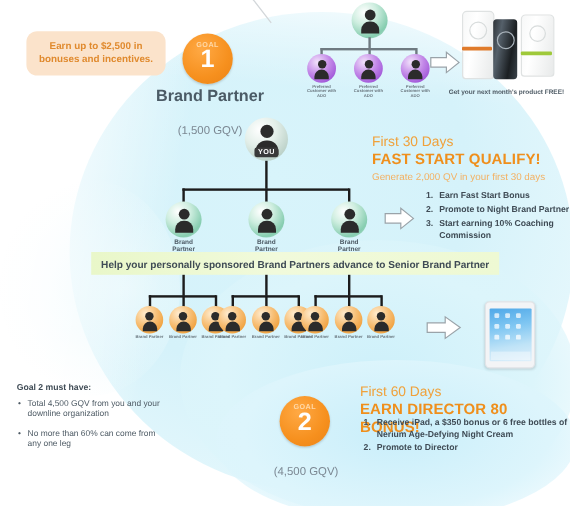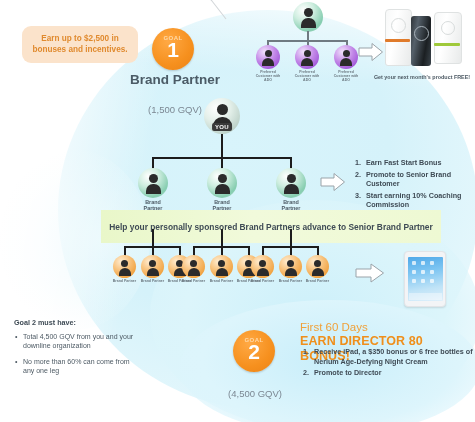--- a/index.html
+++ b/index.html
@@ -87,24 +87,24 @@
   .fs-line2{font-size:12.5px;color:#ef8f1c;font-weight:bold;line-height:15px;letter-spacing:.1px;}
   .fs-line3{font-size:8.2px;color:#f3b163;line-height:12px;margin-top:1px;}
   .steps{
     position:absolute;font-size:7.2px;color:#3f4b55;font-weight:bold;line-height:9.6px;
   }
   .steps .row{position:relative;padding-left:11px;margin-bottom:2px;}
   .steps .row .n{position:absolute;left:0;top:0;}
   #steps30{left:355px;top:158px;width:120px;}
   #steps60{left:303px;top:347px;width:172px;}
   .greenbar{
-    position:absolute;left:76px;top:210px;width:340px;height:33px;
+    position:absolute;left:76px;top:210px;width:340px;height:19px;
     background:linear-gradient(90deg,#e9f7c9 0%,#f1fadb 45%,#eef9d3 100%);
     display:flex;align-items:center;justify-content:center;
-    color:#3f4b55;font-size:8.4px;font-weight:bold;margin-left:25px;
+    color:#3f4b55;font-size:8.4px;font-weight:bold;
   }
   
   .node{position:absolute;text-align:center;}
   .av{position:relative;border-radius:50%;display:block;}
   .av .head{position:absolute;border-radius:50%;background:#2b2b2b;}
   .av .body{position:absolute;background:#2b2b2b;}
   .av-green{background:radial-gradient(circle at 35% 28%, #ffffff 0%, #cfeee0 35%, #86cdb0 72%, #b9e3d2 100%);}
   .av-purple{background:radial-gradient(circle at 35% 28%, #f2e3fb 0%, #c389e8 45%, #9b4fd6 85%, #c79bea 100%);}
   .av-grey{background:radial-gradient(circle at 35% 28%, #ffffff 0%, #e3efe9 40%, #b9cfc6 80%, #dcebe5 100%);}
   .av-orange{background:radial-gradient(circle at 35% 28%, #ffeccf 0%, #f7be74 45%, #ef9b33 85%, #fbd9ab 100%);}
@@ -178,28 +178,33 @@
   <div class="goal-sub" id="goal2-sub">(4,500 GQV)</div>
 
   <div class="must" id="must2">
     <span class="head">Goal 2 must have:</span>
     <ul>
       <li>Total 4,500 GQV from you and your downline organization</li>
       <li>No more than 60% can come from any one leg</li>
     </ul>
   </div>
 
+  <div class="fast-block" id="fast30">
+    <div class="fs-line1">First 30 Days</div>
+    <div class="fs-line2">FAST START QUALIFY!</div>
+    <div class="fs-line3">Generate 2,000 QV in your first 30 days</div>
+  </div>
   <div class="steps" id="steps30">
     <div class="row">
       <span class="n">1.</span>
       <span>Earn Fast Start Bonus</span>
     </div>
     <div class="row">
       <span class="n">2.</span>
-      <span>Promote to Senior Brand Customer</span>
+      <span>Promote to Night Brand Partner</span>
     </div>
     <div class="row">
       <span class="n">3.</span>
       <span>Start earning 10% Coaching Commission</span>
     </div>
   </div>
 
   <div class="fast-block" id="fast60">
     <div class="fs-line1">First 60 Days</div>
     <div class="fs-line2">EARN DIRECTOR 80 BONUS!</div>

